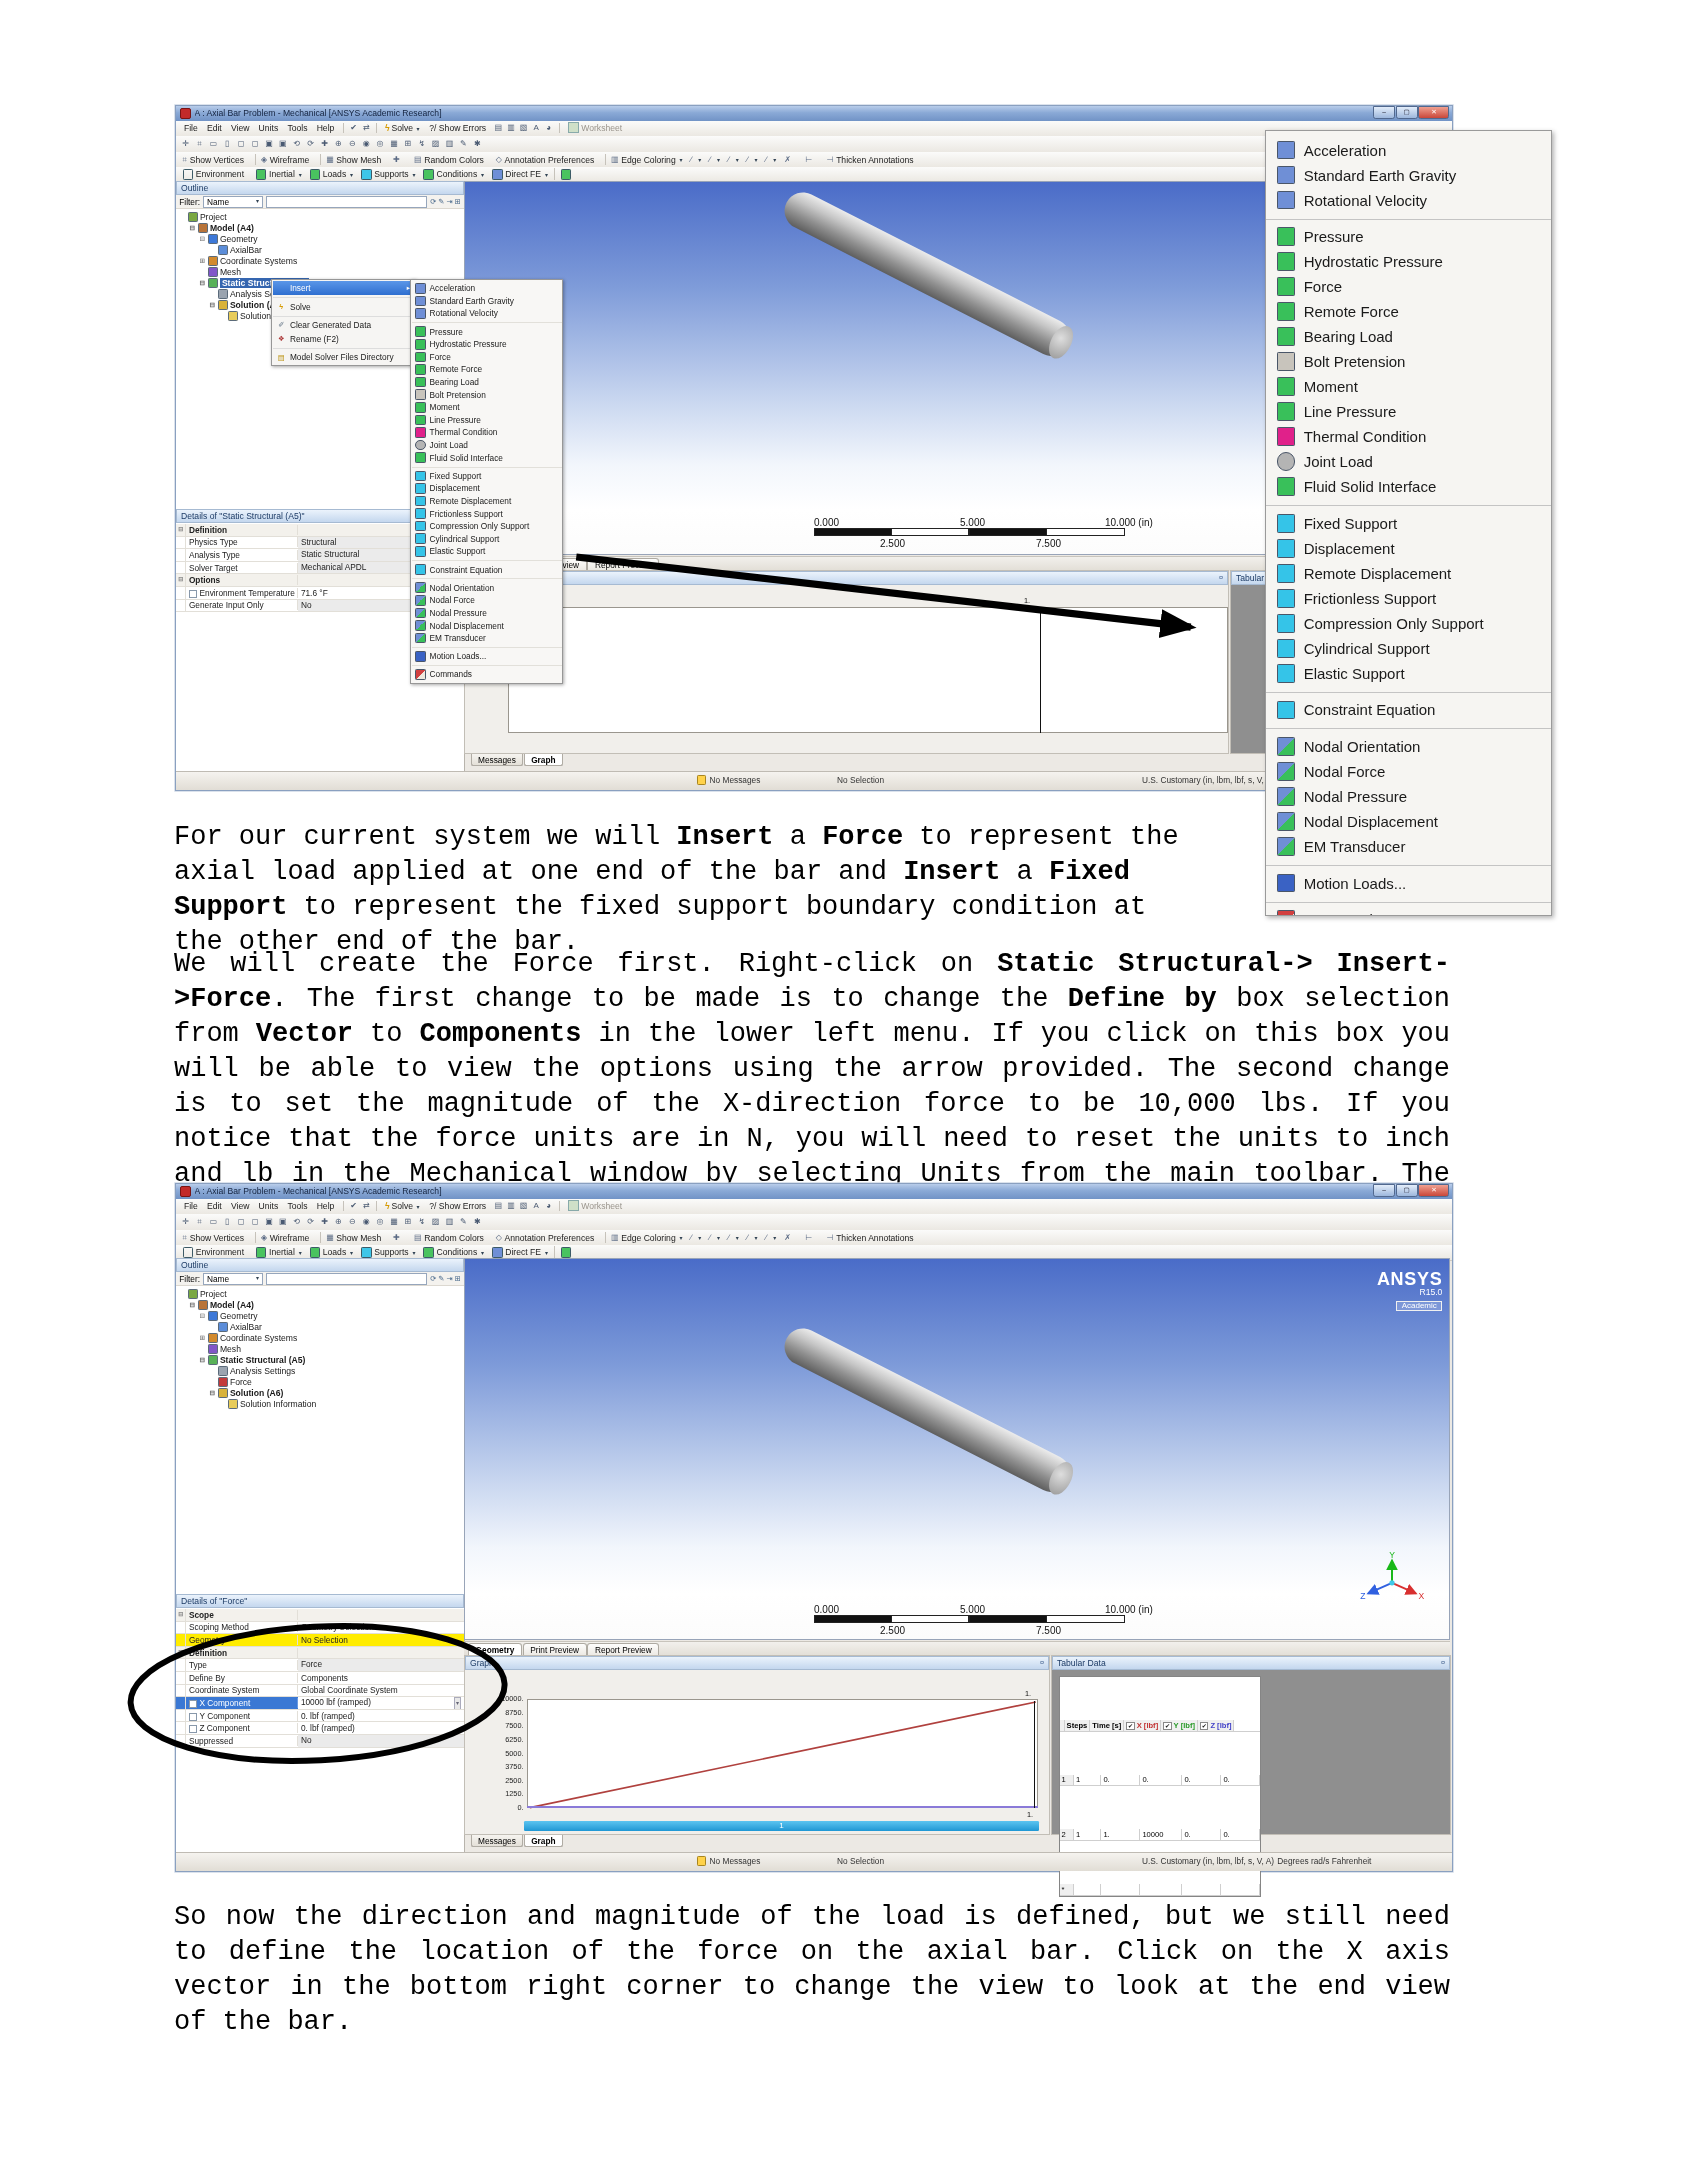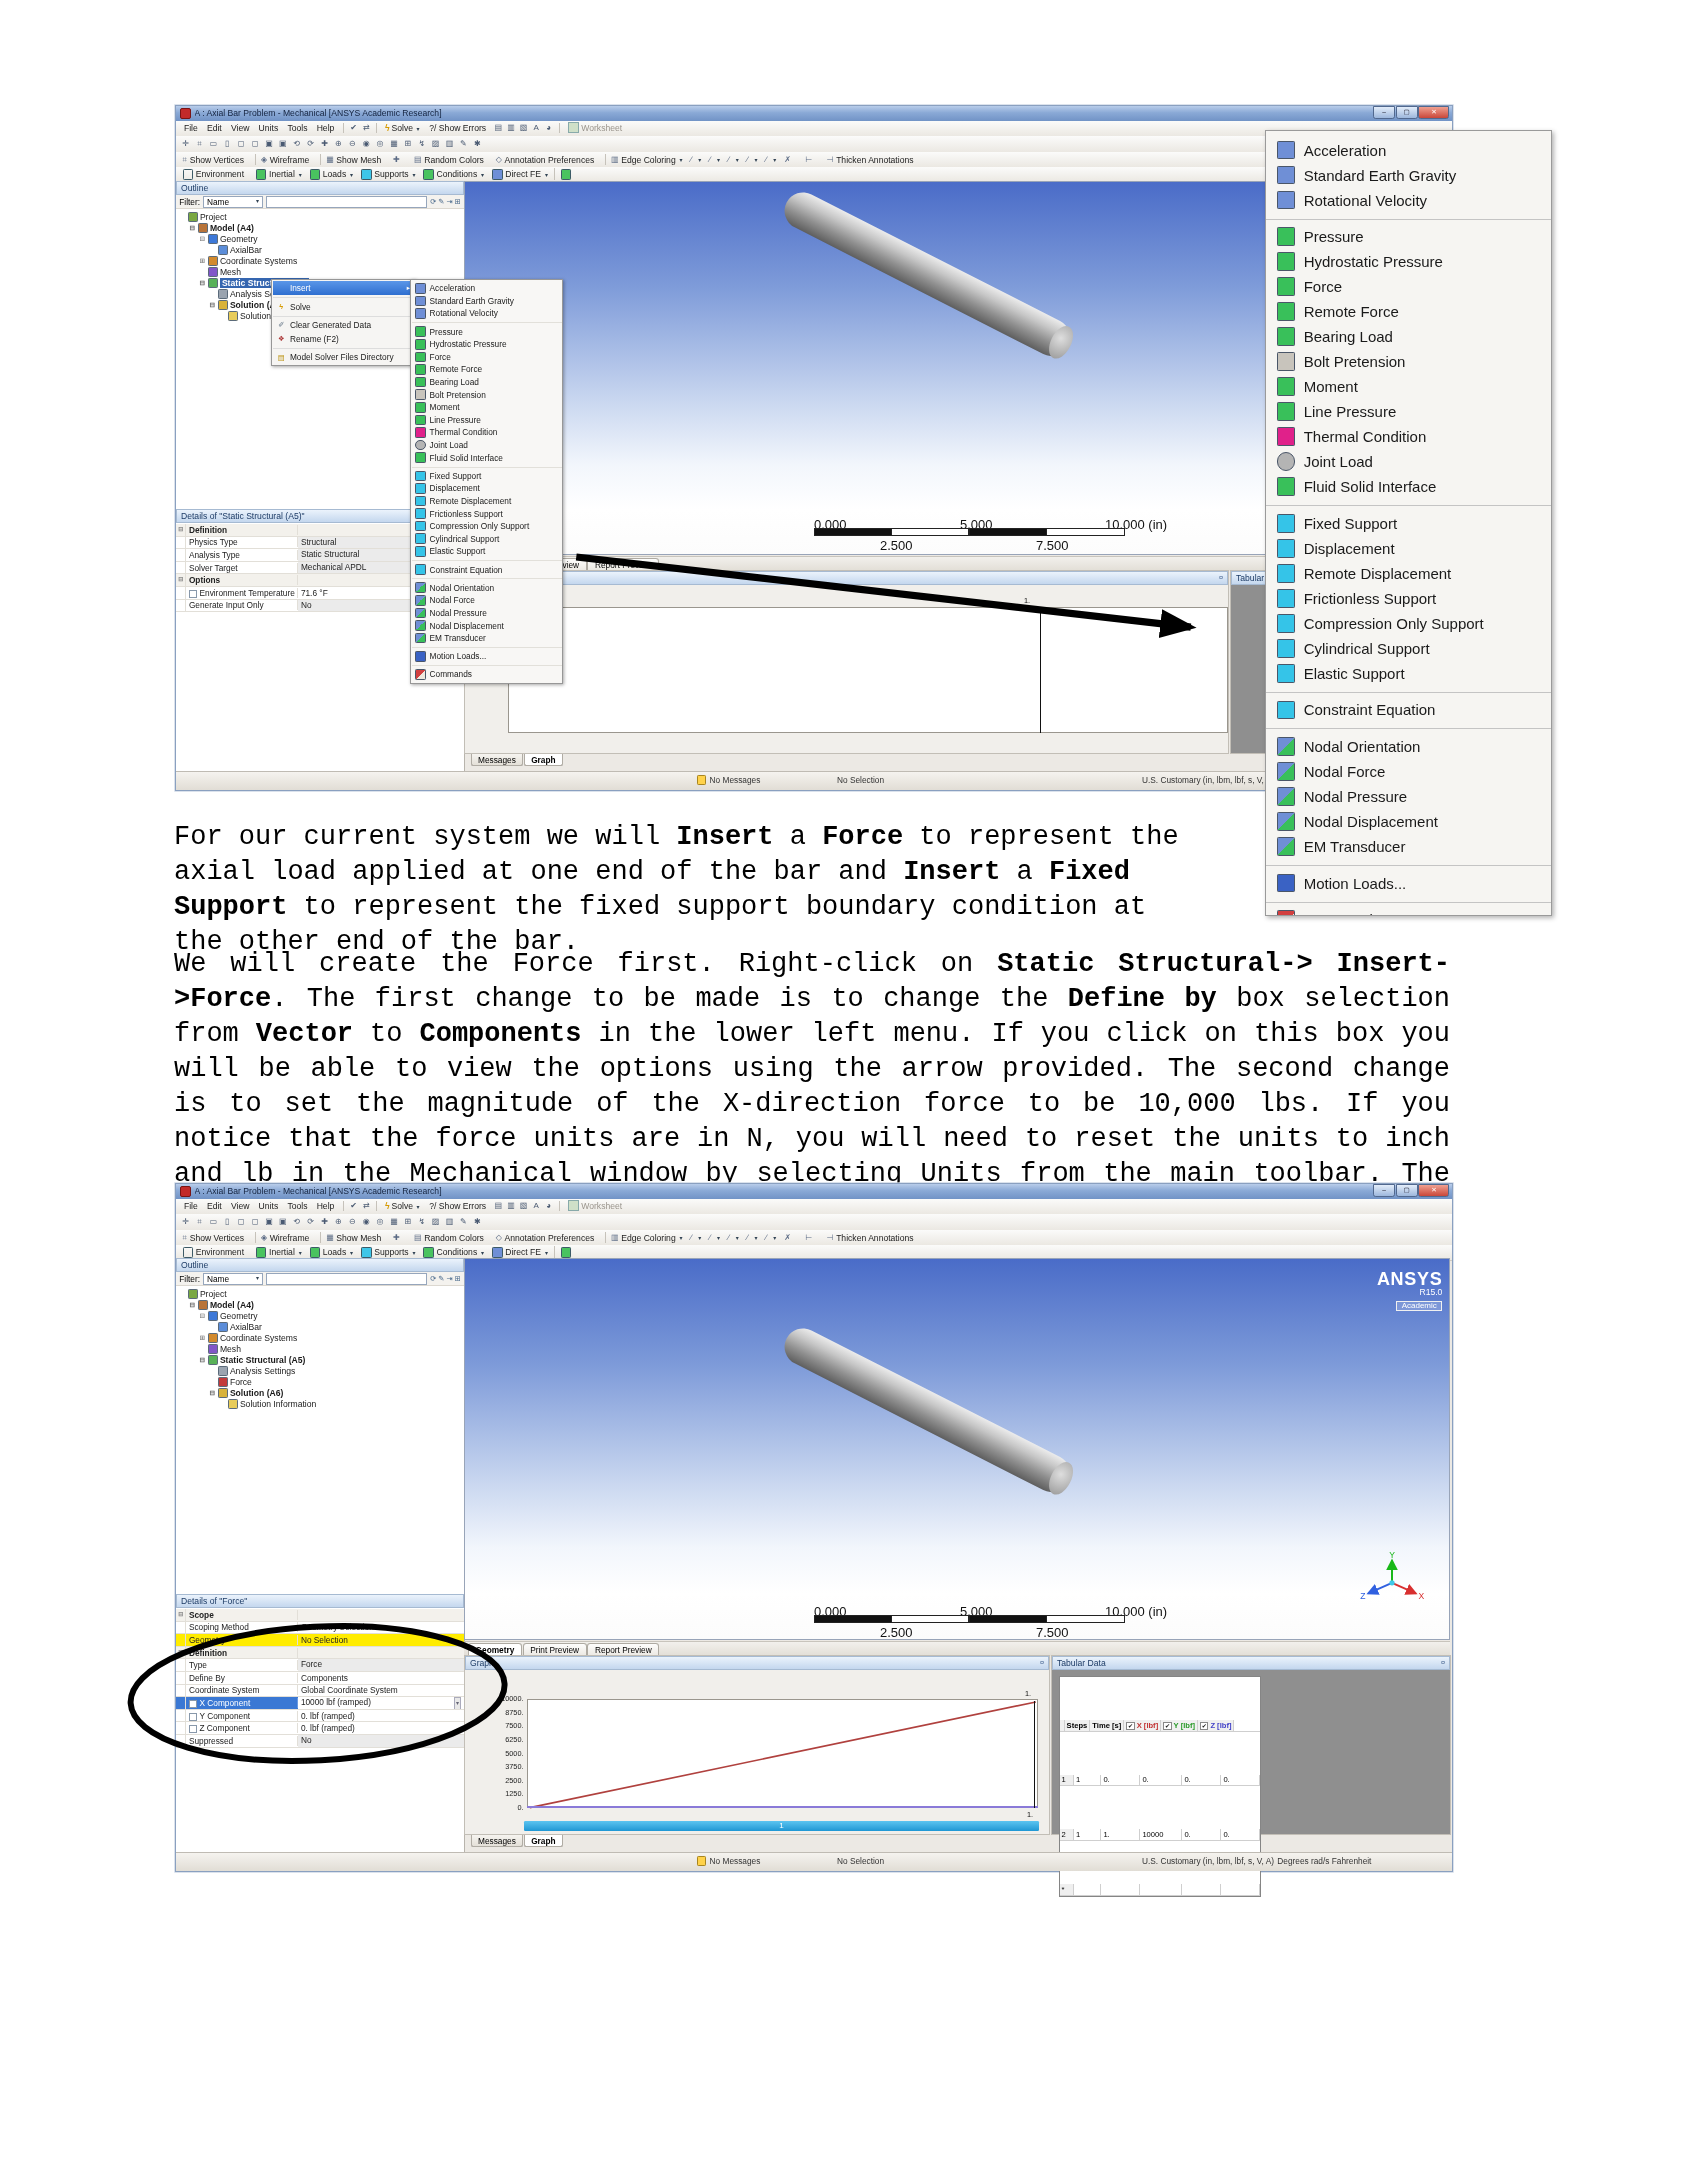--- a/index.html
+++ b/index.html
@@ -102,21 +102,21 @@
   .ttab.active{font-weight:bold;background:#fff;}
 
   
   .viewport{position:absolute;overflow:hidden;border:0.7px solid #98a4b8;box-sizing:border-box;
     background:linear-gradient(#4a6cc8,#7e9bd9 28%,#c7d5ef 58%,#f2f6fc 76%,#ffffff 88%,#fcfcfc);}
   .bar3d{position:absolute;width:316px;height:37px;border-radius:18.5px;
     background:linear-gradient(#ececec,#c6c6c6 30%,#8f8f8f 65%,#5e5e5e);
     transform:rotate(27deg);transform-origin:0 0;}
   .bar3d::after{content:"";position:absolute;right:-2px;top:1.3px;bottom:1.3px;width:20px;border-radius:50%;
     background:radial-gradient(circle at 40% 40%,#dedede,#979797);}
-  .ruler{position:absolute;width:311px;height:32px;font-size:13px;color:#111;}
+  .ruler{position:absolute;width:311px;height:32px;font-size:10px;color:#111;}
   .ruler .seg{position:absolute;top:10.6px;height:8px;box-sizing:border-box;border:0.7px solid #222;}
   .seg.k{background:#111;} .seg.w{background:#fff;}
   .rl{position:absolute;white-space:nowrap;}
   .logo{position:absolute;text-align:right;color:#fff;line-height:1.05;}
   .logo .l1{font-size:18px;font-weight:bold;letter-spacing:0.7px;}
   .logo .l2{font-size:8.6px;}
   .logo .l3{display:inline-block;font-size:8px;border:0.7px solid #f0f0f0;padding:0 4.6px;margin-top:3.3px;
     background:rgba(255,255,255,.18);}
   .triad{position:absolute;}
   .triad text{font-size:13px;font-family:"Liberation Sans",sans-serif;}
@@ -910,20 +910,23 @@
         <span>Commands</span>
       </div>
     </div>
 
   <p class="para" id="p1" style="left:174px;top:820px;width:1009px;">
     
   <span>For our current system we will </span><span class="b">Insert</span><span> a </span><span class="b">Force</span><span> to represent the axial load applied at one end of the bar and </span><span class="b">Insert</span><span> a </span><span class="b">Fixed Support</span><span> to represent the fixed support boundary condition at the other end of the bar.</span></p>
   <p class="para just" id="p2" style="left:174px;top:947px;width:1276px;">
     
   <span>We will create the Force first.  Right-click on </span><span class="b">Static Structural-&gt; Insert-&gt;Force</span><span>.  The first change to be made is to change the </span><span class="b">Define by</span><span> box selection from </span><span class="b">Vector</span><span> to </span><span class="b">Components</span><span> in the lower left menu.  If you click on this box you will be able to view the options using the arrow provided.  The second change is to set the magnitude of the X-direction force to be 10,000 lbs.  If you notice that the force units are in N, you will need to reset the units to inch and lb in the Mechanical window by selecting Units from the main toolbar.  The positive X-axis direction will define the positive direction of the force in this case.</span></p>
+  <p class="para just" id="p3" style="left:174px;top:1900px;width:1276px;">
+    
+  <span>So now the direction and magnitude of the load is defined, but we still need to define the location of the force on the axial bar.  Click on the X axis vector in the bottom right corner to change the view to look at the end view of the bar.</span></p>
 
   <section class="shot" style="left:175px;top:1183px;width:1276px;height:687px;">
     <div class="titlebar">
       <span class="appicon"></span>
       <span class="title">A : Axial Bar Problem - Mechanical [ANSYS Academic Research]</span>
       <span class="winbtns">
         <span class="wb min"></span>
         <span class="wb max"></span>
         <span class="wb close"></span>
       </span>

